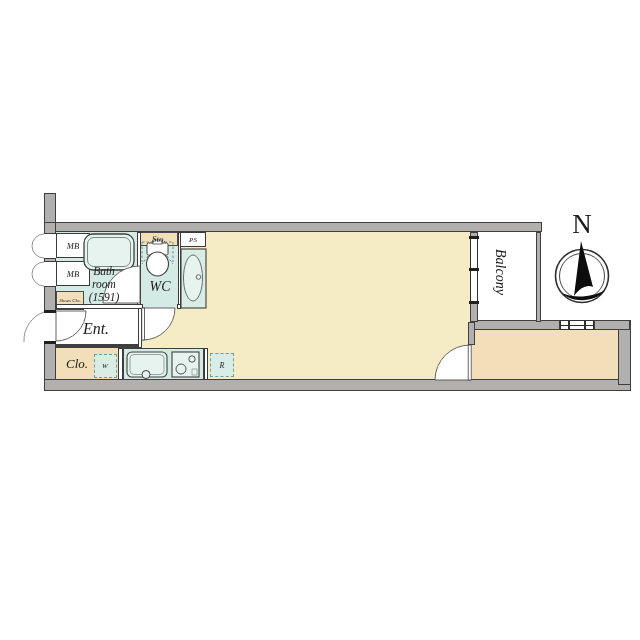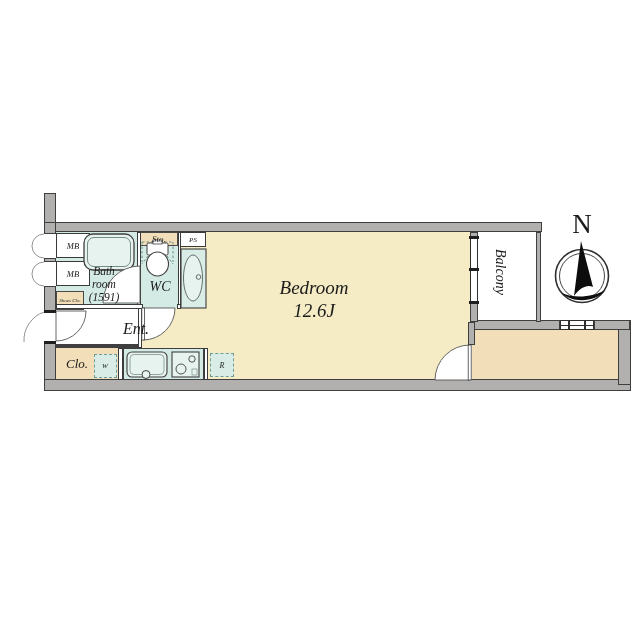--- a/index.html
+++ b/index.html
@@ -139,33 +139,29 @@
     </g>
 
     <g>
       <circle cx="582" cy="276" r="26.5" fill="none" stroke="#2e2e2e" stroke-width="1.6"></circle>
       <circle cx="582" cy="276" r="22.5" fill="none" stroke="#2e2e2e" stroke-width="0.9"></circle>
       <path d="M581,241 L593,287 C588,284 580,287 574,296 Z" fill="#0d0d0d"></path>
       <path d="M562,293 C571,303 596,303 605,290 C594,297 574,299 562,293 Z" fill="#0d0d0d"></path>
     </g>
   </svg>
 
-  <div class="label" style="left:314px;top:299px;font-size:19px;line-height:23px;">
-    <span>Bedroom</span>
-    <span>12.6J</span>
-  </div>
 
   <div class="label" style="left:104px;top:284px;font-size:11.5px;line-height:13px;text-align:center;">
     <span>Bath</span>
     <span>room</span>
     <span>(1591)</span>
   </div>
 
   <div class="label" style="left:160px;top:287px;font-size:14px;">WC</div>
-  <div class="label" style="left:96px;top:329px;font-size:16px;margin-left:40px;">Ent.</div>
+  <div class="label" style="left:96px;top:329px;font-size:16px;">Ent.</div>
   <div class="label" style="left:77px;top:364px;font-size:13px;">Clo.</div>
   <div class="label" style="left:159px;top:239px;font-size:9px;">Sto.</div>
   <div class="label" style="left:193px;top:240px;font-size:7px;">PS</div>
   <div class="label" style="left:73px;top:246px;font-size:8.5px;">MB</div>
   <div class="label" style="left:73px;top:274px;font-size:8.5px;">MB</div>
   <div class="label" style="left:70px;top:300px;font-size:5px;">Shoes Clo.</div>
   <div class="label" style="left:105px;top:366px;font-size:7px;">W</div>
   <div class="label" style="left:222px;top:365px;font-size:8px;">R</div>
 
   <div class="label" style="left:500px;top:272px;font-size:14px;writing-mode:vertical-rl;transform:translate(-50%,-50%);">Balcony</div>

